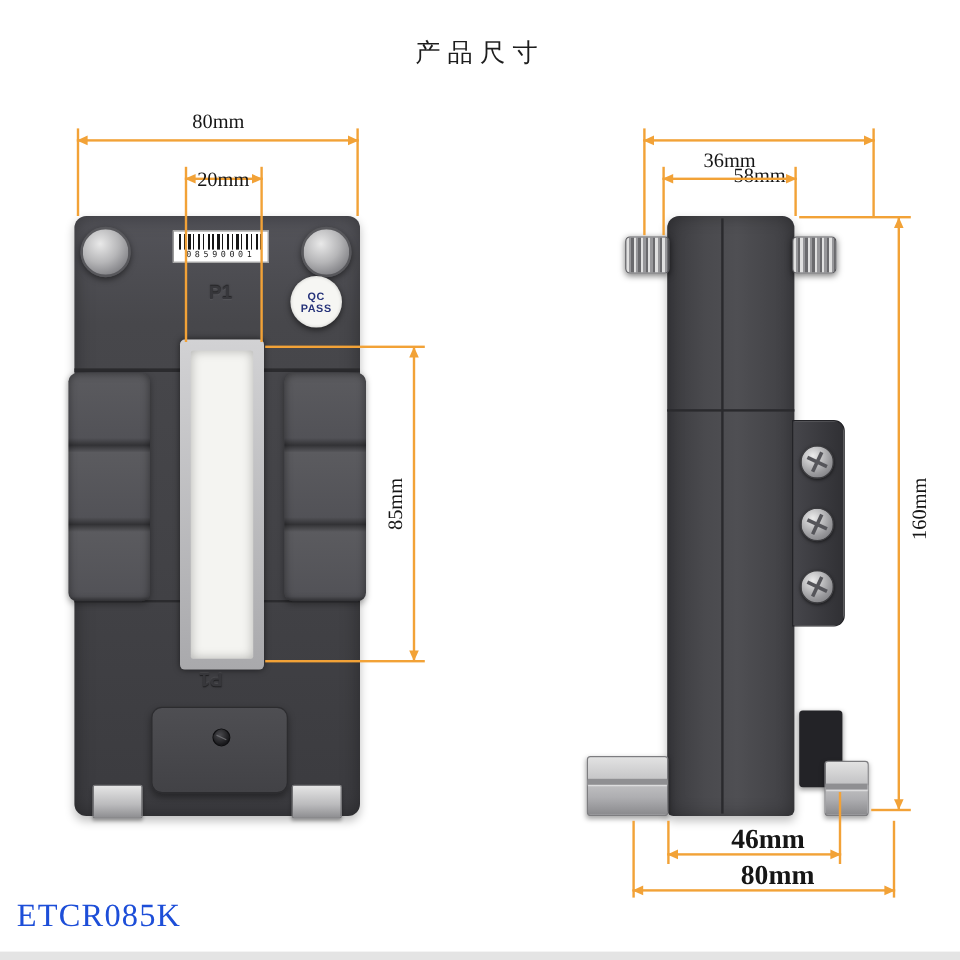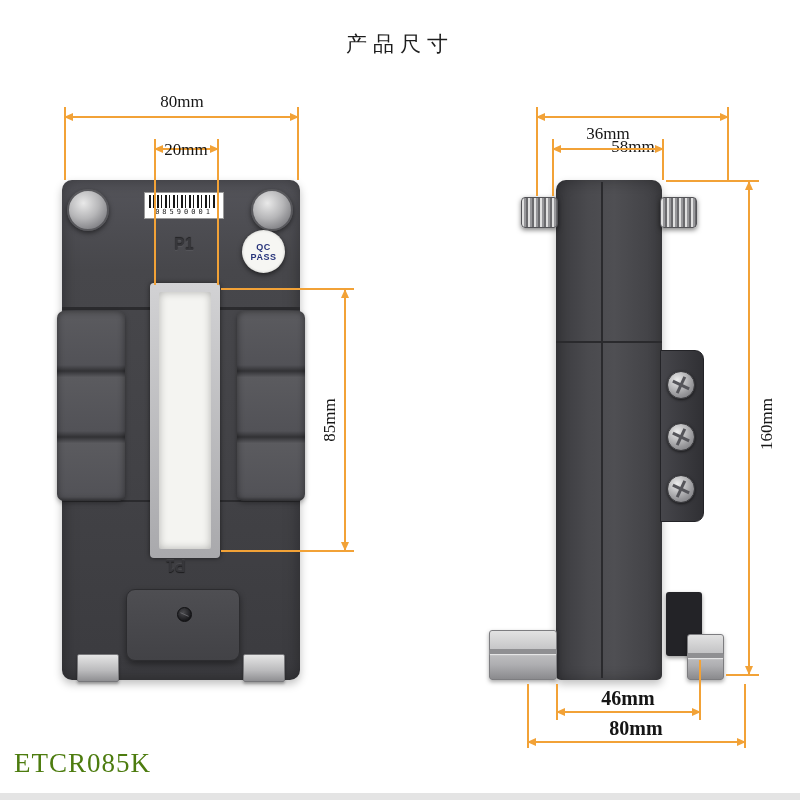--- a/index.html
+++ b/index.html
@@ -3,21 +3,21 @@
 <meta charset="utf-8">
 <style>
   * { margin:0; padding:0; box-sizing:border-box; }
   html,body { width:800px; height:800px; }
   body { background:#ffffff; position:relative; overflow:hidden; font-family:"Liberation Serif", serif; }
   :root { --dim:#F2A237; --ink:#161616; }
   .abs { position:absolute; }
 
   
   .title { left:50%; transform:translateX(-50%); top:30px; font-size:21px; letter-spacing:6px; color:#1d1d1d; white-space:nowrap; }
-  .model { left:14px; top:748px; font-size:27px; letter-spacing:1px; color:#4d7c0f; }
+  .model { left:14px; top:748px; font-size:27px; letter-spacing:1px; color:#1d4ed8; }
   .bottom-strip { left:0; top:793px; width:800px; height:7px; background:#e4e4e4; }
 
   
   .f-body { left:62px; top:180px; width:238px; height:500px; border-radius:10px;
     background:linear-gradient(180deg,#54545a 0%,#47474b 18%,#424246 58%,#3b3b3f 100%);
     box-shadow: inset 0 0 16px rgba(0,0,0,.35), 0 4px 8px rgba(0,0,0,.25); }
   .f-seam1 { left:62px; top:307px; width:238px; height:3px; background:#2b2b2e; }
   .f-seam2 { left:62px; top:500px; width:238px; height:2px; background:#2b2b2e; }
   .f-wing { top:311px; width:68px; height:190px; border-radius:7px;
     background:repeating-linear-gradient(180deg,#5b5b5f 0px,#525257 54px,#323235 60px,#59595d 66px);
@@ -85,21 +85,21 @@
   .dim-h::before { content:""; position:absolute; left:0; top:-5px; width:0; height:0;
     border-top:4px solid transparent; border-bottom:4px solid transparent; border-right:9px solid var(--dim); }
   .dim-h::after  { content:""; position:absolute; right:0; top:-5px; width:0; height:0;
     border-top:4px solid transparent; border-bottom:4px solid transparent; border-left:9px solid var(--dim); }
   .dim-v { width:0; border-left:2px solid var(--dim); }
   .dim-v::before { content:""; position:absolute; top:0; left:-5px; width:0; height:0;
     border-left:4px solid transparent; border-right:4px solid transparent; border-bottom:9px solid var(--dim); }
   .dim-v::after  { content:""; position:absolute; bottom:0; left:-5px; width:0; height:0;
     border-left:4px solid transparent; border-right:4px solid transparent; border-top:9px solid var(--dim); }
   .dim-label { font-size:17px; color:var(--ink); white-space:nowrap; transform:translateX(-50%); }
-  .dim-label.bold { font-weight:bold; font-size:20px; }
+  .dim-label.bold { font-weight:bold; font-size:23px;margin-left:12px; }
   .dim-label-v { font-size:17px; color:var(--ink); white-space:nowrap; transform:translate(-50%,-50%) rotate(-90deg); }
 
   
   .ef80l{left:64px;top:107px;height:73px;} .ef80r{left:297px;top:107px;height:73px;}
   .lf80{left:64px;top:116px;width:235px;} .tf80{left:182px;top:92px;}
   .ef20l{left:154px;top:139px;height:146px;} .ef20r{left:217px;top:139px;height:146px;}
   .lf20{left:154px;top:148px;width:65px;} .tf20{left:186px;top:140px;}
   .ef85t{left:221px;top:288px;width:133px;} .ef85b{left:221px;top:550px;width:133px;}
   .lf85{left:344px;top:289px;height:262px;} .tf85{left:330px;top:420px;}
 

